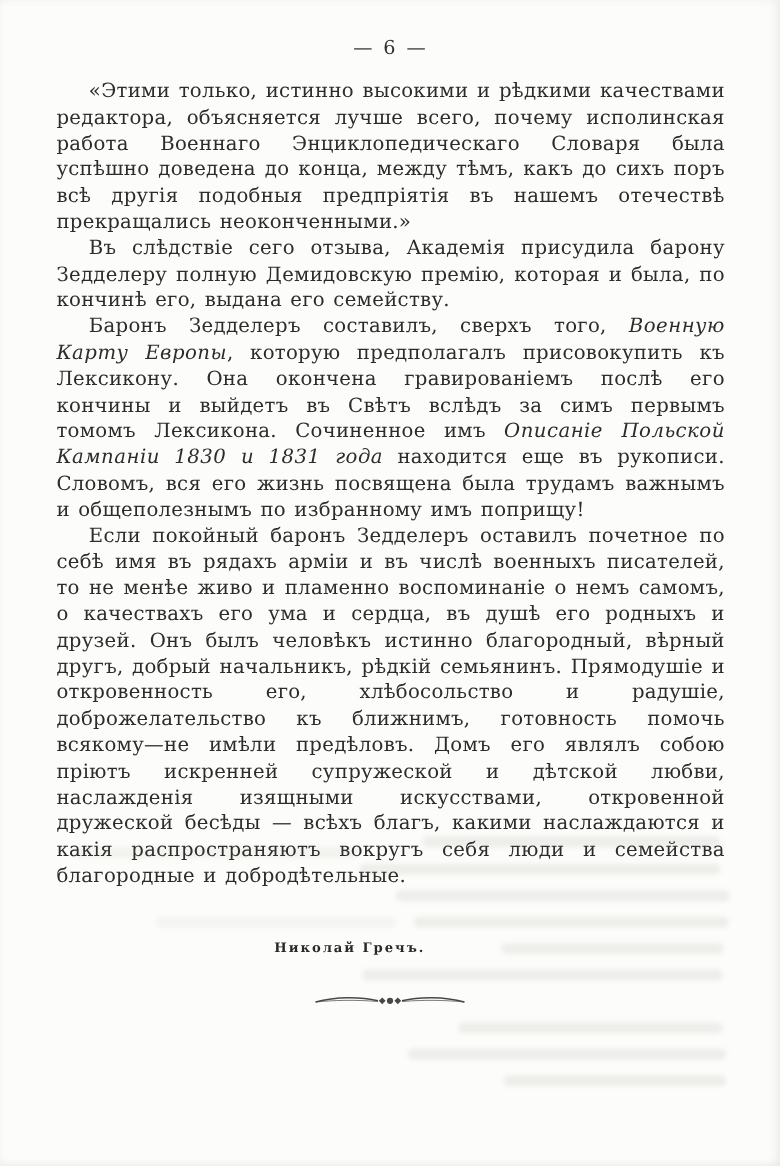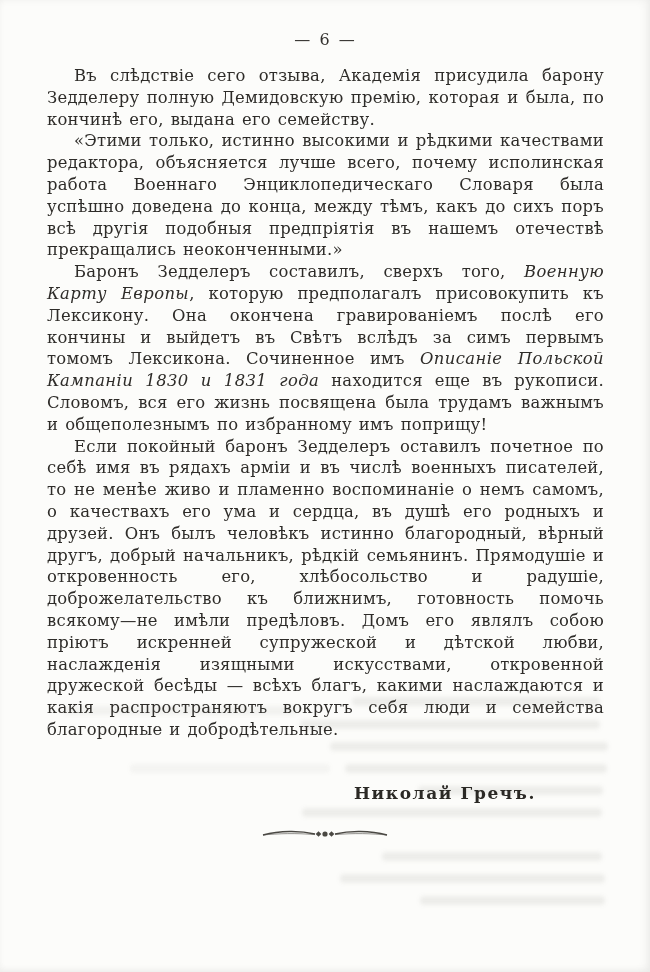--- a/index.html
+++ b/index.html
@@ -37,23 +37,23 @@
     word-spacing: 1.5px;
     color: #2e2c29;
   }
   .body-text p em {
     font-style: italic;
     letter-spacing: 0.4px;
   }
   .signature {
     margin-top: 42px;
     margin-right: 68px;
-    text-align: right;
+    text-align: center;
     font-weight: bold;
-    font-size: 17px;
+    font-size: 11px;
     letter-spacing: 1.6px;
     color: #2b2925;
     position: relative;
     z-index: 2;
   }
   .ornament-wrap {
     position: absolute;
     left: 0;
     right: 0;
     top: 826px;
@@ -72,22 +72,22 @@
   }
 </style>
 </head>
 <body>
 
 <div class="page">
 
   <div class="page-number">— 6 —</div>
 
   <div class="body-text">
+    <p>«Этими только, истинно высокими и рѣдкими качествами редактора, объясняется лучше всего, почему исполинская работа Военнаго Энциклопедическаго Словаря была успѣшно доведена до конца, между тѣмъ, какъ до сихъ поръ всѣ другія подобныя предпріятія въ нашемъ отечествѣ прекращались неоконченными.»</p>
     <p>Въ слѣдствіе сего отзыва, Академія присудила барону Зедделеру полную Демидовскую премію, которая и была, по кончинѣ его, выдана его семейству.</p>
-    <p>«Этими только, истинно высокими и рѣдкими качествами редактора, объясняется лучше всего, почему исполинская работа Военнаго Энциклопедическаго Словаря была успѣшно доведена до конца, между тѣмъ, какъ до сихъ поръ всѣ другія подобныя предпріятія въ нашемъ отечествѣ прекращались неоконченными.»</p>
     <p><span>Баронъ Зедделеръ составилъ, сверхъ того, </span><em>Военную Карту Европы</em><span>, которую предполагалъ присовокупить къ Лексикону. Она окончена гравированіемъ послѣ его кончины и выйдетъ въ Свѣтъ вслѣдъ за симъ первымъ томомъ Лексикона. Сочиненное имъ </span><em>Описаніе Польской Кампаніи 1830 и 1831 года</em><span> находится еще въ рукописи. Словомъ, вся его жизнь посвящена была трудамъ важнымъ и общеполезнымъ по избранному имъ поприщу!</span></p>
     <p>Если покойный баронъ Зедделеръ оставилъ почетное по себѣ имя въ рядахъ арміи и въ числѣ военныхъ писателей, то не менѣе живо и пламенно воспоминаніе о немъ самомъ, о качествахъ его ума и сердца, въ душѣ его родныхъ и друзей. Онъ былъ человѣкъ истинно благородный, вѣрный другъ, добрый начальникъ, рѣдкій семьянинъ. Прямодушіе и откровенность его, хлѣбосольство и радушіе, доброжелательство къ ближнимъ, готовность помочь всякому—не имѣли предѣловъ. Домъ его являлъ собою пріютъ искренней супружеской и дѣтской любви, наслажденія изящными искусствами, откровенной дружеской бесѣды — всѣхъ благъ, какими наслаждаются и какія распространяютъ вокругъ себя люди и семейства благородные и добродѣтельные.</p>
   </div>
 
   <div class="signature">Николай Гречъ.</div>
 
   <div class="ornament-wrap">
     <svg width="130" height="16" viewBox="0 0 130 16">
       <path d="M3 9 C 20 4.5, 40 4.5, 55 8" fill="none" stroke="#4a4843" stroke-width="1.3"></path>
       <path d="M3 9 C 18 7.5, 36 7, 55 8.6" fill="none" stroke="#4a4843" stroke-width="0.6"></path>

